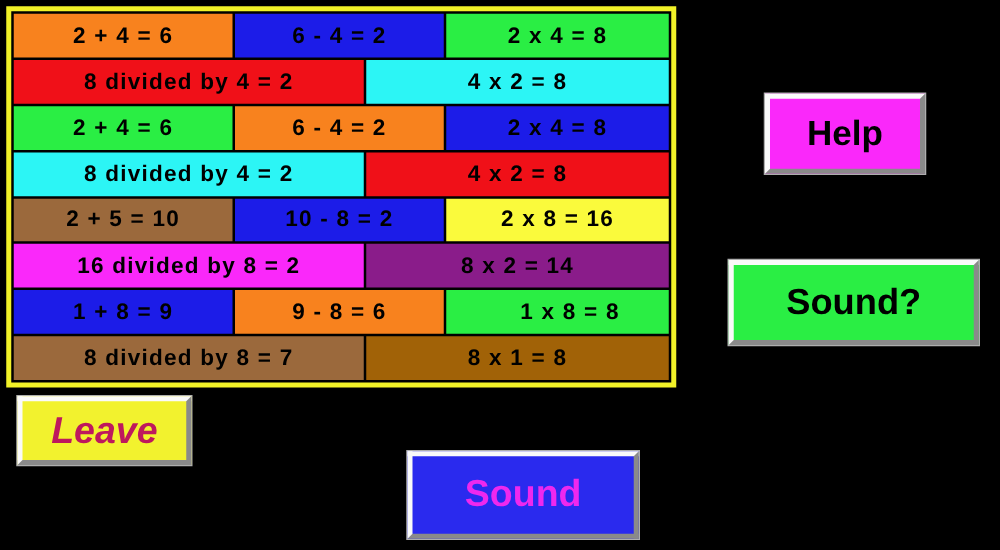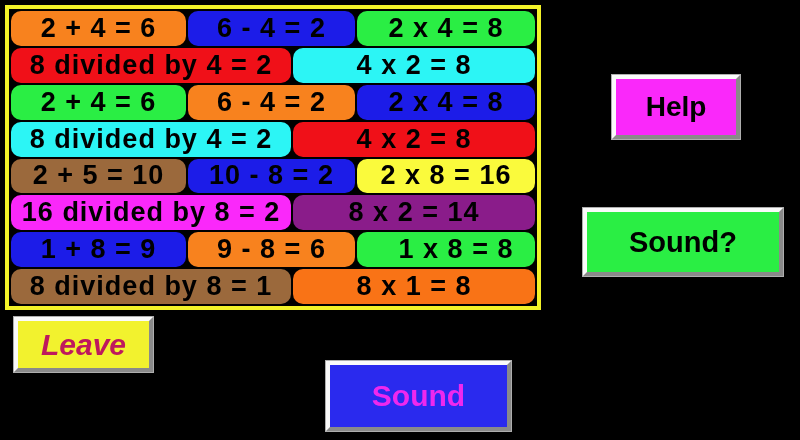--- a/index.html
+++ b/index.html
@@ -41,25 +41,24 @@
     gap: 2px;
   }
   .board-row.cols3 { grid-template-columns: 175fr 167fr 178fr; }
   .board-row.cols2 { grid-template-columns: 279fr 241fr; }
   .cell {
     display: flex;
     align-items: center;
     justify-content: center;
     color: #000000;
     font-weight: bold;
-    font-size: 27px;
+    font-size: 18px;
     letter-spacing: 1px;
     white-space: nowrap;
     cursor: pointer;
-    border-radius: 10px;
   }
   
   .btn3d {
     position: absolute;
     display: flex;
     align-items: center;
     justify-content: center;
     box-sizing: border-box;
     border: 4px solid;
     border-color: #fafafa #8a8a8a #8a8a8a #fafafa;
@@ -105,22 +104,22 @@
         <div class="board-row cols2">
           <div class="cell" style="background: rgb(250, 40, 250);">16 divided by 8 = 2</div>
           <div class="cell" style="background: rgb(138, 28, 138);">8 x 2 = 14</div>
         </div>
         <div class="board-row cols3">
           <div class="cell" style="background: rgb(28, 28, 232);">1 + 8 = 9</div>
           <div class="cell" style="background: rgb(248, 130, 30);">9 - 8 = 6</div>
           <div class="cell" style="background: rgb(42, 238, 68); padding-left: 20px;">1 x 8 = 8</div>
         </div>
         <div class="board-row cols2">
-          <div class="cell" style="background: rgb(155, 105, 60);">8 divided by 8 = 1</div>
-          <div class="cell" style="background: #f97316;">8 x 1 = 8</div>
+          <div class="cell" style="background: rgb(155, 105, 60);">8 divided by 8 = 7</div>
+          <div class="cell" style="background: #a16207;">8 x 1 = 8</div>
         </div>
       </div>
   </div>
 
   <div class="btn3d btn-help" style="background: rgb(250, 40, 250); color: rgb(0, 0, 0);">Help</div>
 
   <div class="btn3d btn-sound" style="background: rgb(42, 238, 68); color: rgb(0, 0, 0);">Sound?</div>
 
   <div class="btn3d btn-leave" style="background: rgb(242, 242, 46); color: #be185d;">Leave</div>
 

